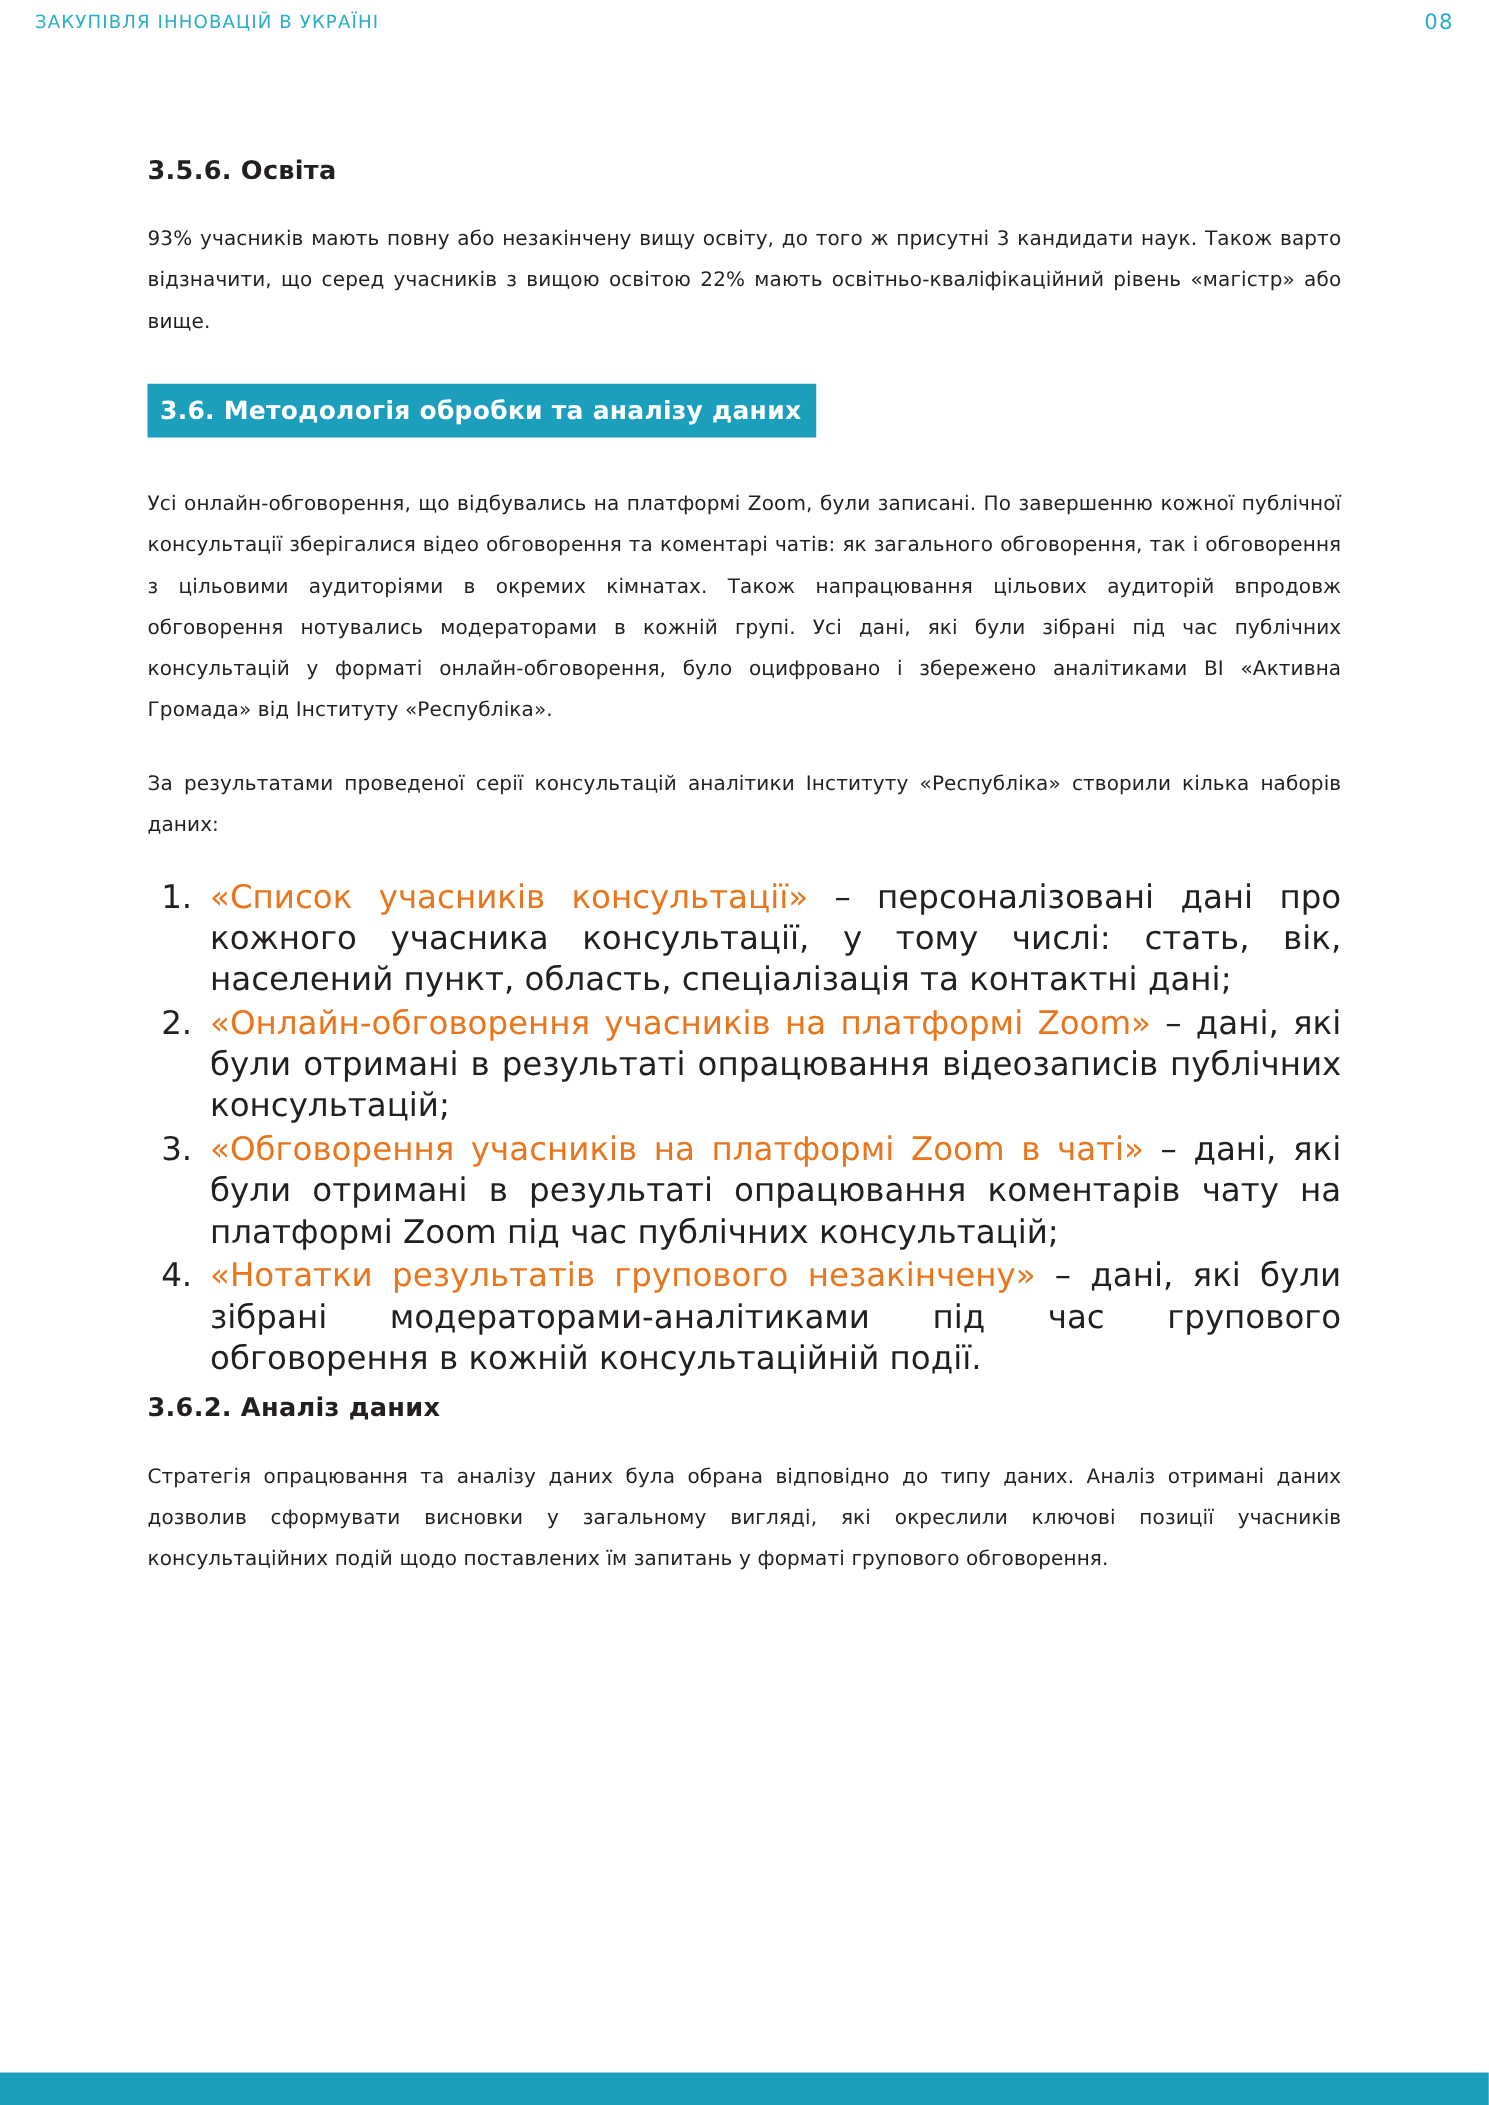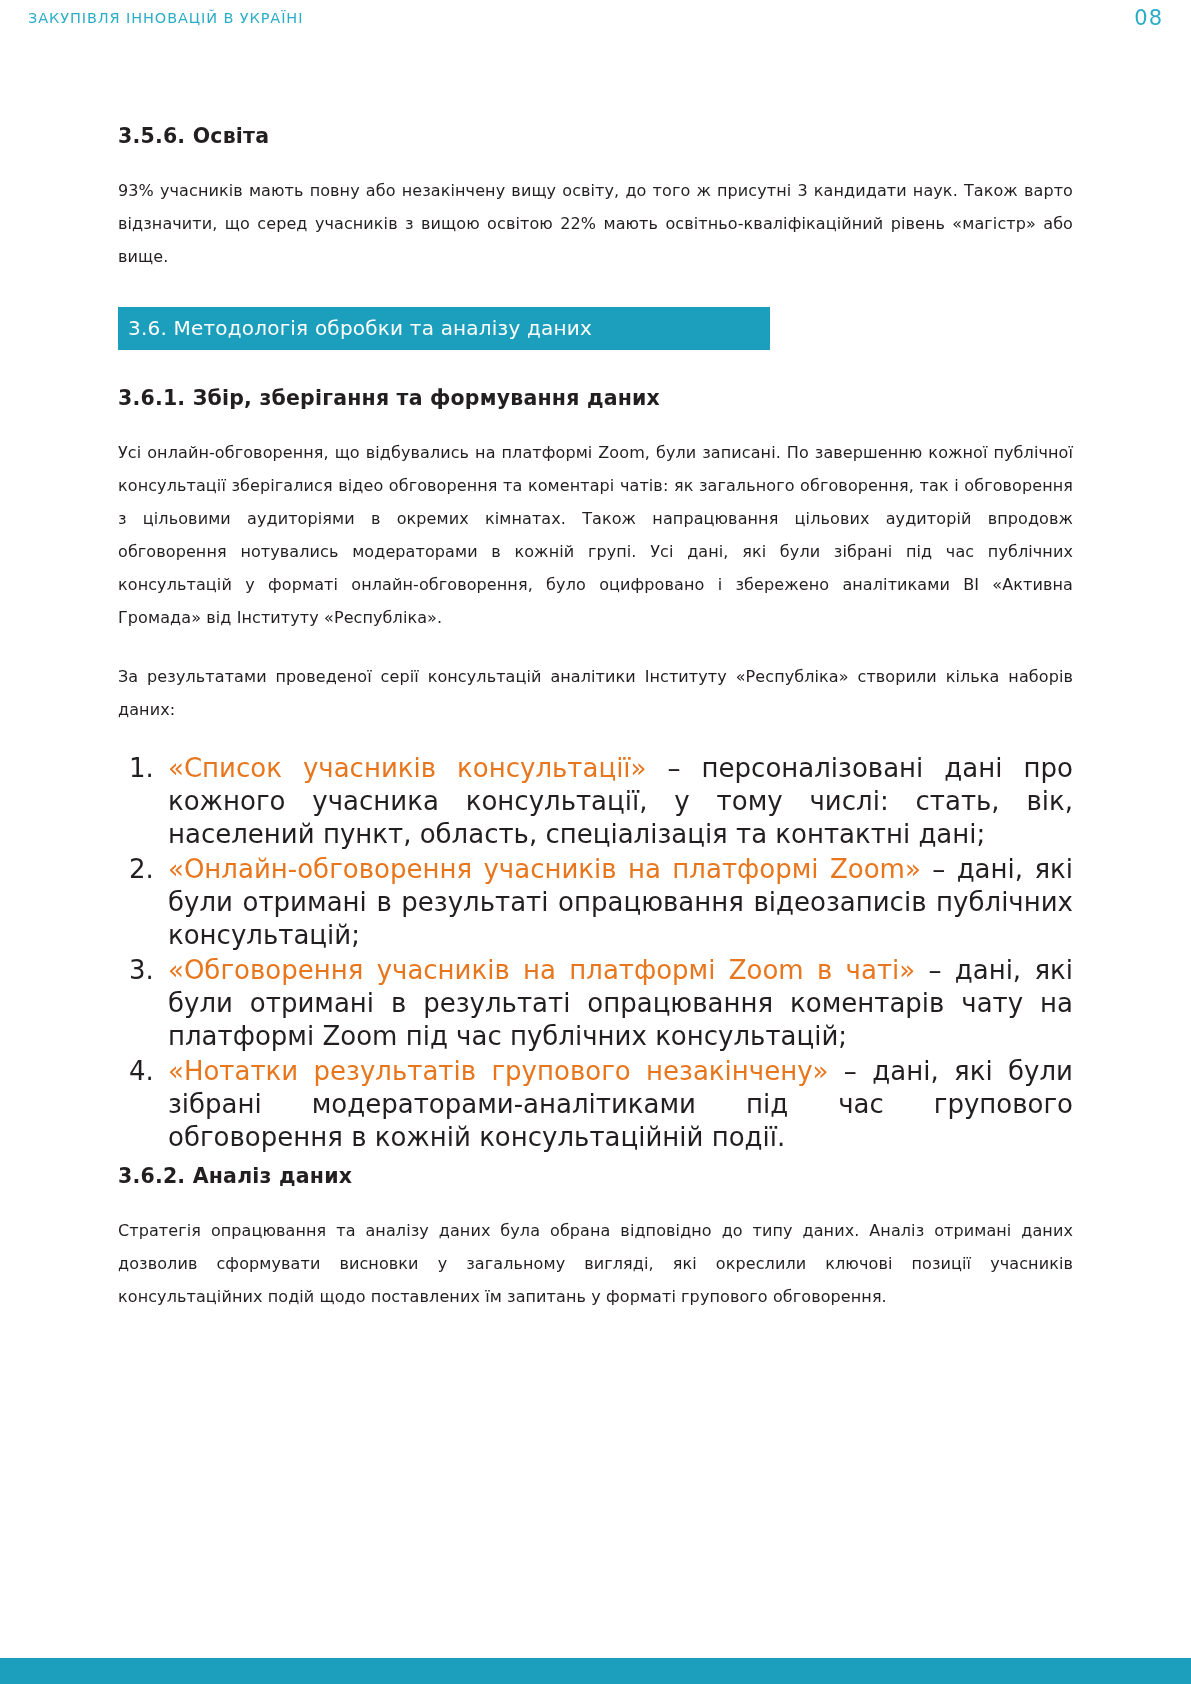--- a/index.html
+++ b/index.html
@@ -31,21 +31,21 @@
     gap: 24px;
   }
   .header-title {
     font-size: 14.5px;
     letter-spacing: 0.9px;
     color: #2badc6;
     font-weight: 500;
     text-transform: uppercase;
   }
   .header-page-number {
-    font-size: 21px;
+    font-size: 17px;
     letter-spacing: 1px;
     color: #2badc6;
     font-weight: 400;
   }
 
   
   .content {
     position: absolute;
     top: 124px;
     left: 118px;
@@ -66,23 +66,23 @@
     margin: 0 0 26px 0;
     text-align: justify;
     color: #231f20;
     letter-spacing: 0.1px;
   }
 
   .section-banner {
     background: #1c9fbc;
     color: #ffffff;
     font-size: 20px;
-    font-weight: normal;
+    font-weight: bold;
     padding: 9px 10px 10px 10px;
-    width: 652px;
+    width: 535px;
     box-sizing: border-box;
     margin: 34px 0 36px 0;
     letter-spacing: 0.2px;
   }
 
   ol.data-list {
     margin: 0 0 10px 0;
     padding-left: 44px;
     list-style-position: outside;
   }
@@ -126,21 +126,20 @@
   <div class="header-page-number">08</div>
 </div>
 
 <div class="content">
 
   <h3 class="sub-heading">3.5.6. Освіта</h3>
   <p class="body-text">93% учасників мають повну або незакінчену вищу освіту, до того ж присутні 3 кандидати наук. Також варто відзначити, що серед учасників з вищою освітою 22% мають освітньо-кваліфікаційний рівень «магістр» або вище.</p>
 
   <div class="section-banner">3.6. Методологія обробки та аналізу даних</div>
 
-  <h3 class="sub-heading">3.6.1. Збір, зберігання та формування даних</h3>
   <p class="body-text">Усі онлайн-обговорення, що відбувались на платформі Zoom, були записані. По завершенню кожної публічної консультації зберігалися відео обговорення та коментарі чатів: як загального обговорення, так і обговорення з цільовими аудиторіями в окремих кімнатах. Також напрацювання цільових аудиторій впродовж обговорення нотувались модераторами в кожній групі. Усі дані, які були зібрані під час публічних консультацій у форматі онлайн-обговорення, було оцифровано і збережено аналітиками BI «Активна Громада» від Інституту «Республіка».</p>
   <p class="body-text">За результатами проведеної серії консультацій аналітики Інституту «Республіка» створили кілька наборів даних:</p>
 
   <ol class="data-list">
     <li>
       <span class="hl">«Список учасників консультації»</span><span> – персоналізовані дані про кожного учасника консультації, у тому числі: стать, вік, населений пункт, область, спеціалізація та контактні дані;</span>
     </li>
     <li>
       <span class="hl">«Онлайн-обговорення учасників на платформі Zoom»</span><span> – дані, які були отримані в результаті опрацювання відеозаписів публічних консультацій;</span>
     </li>

